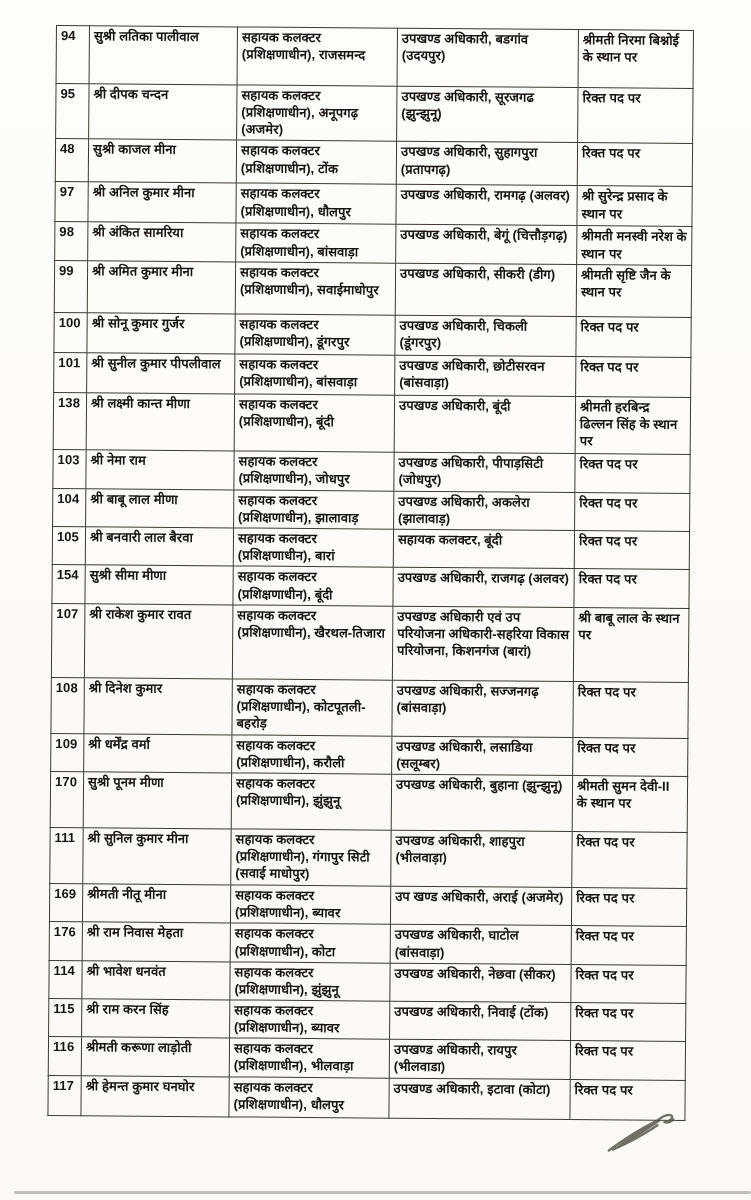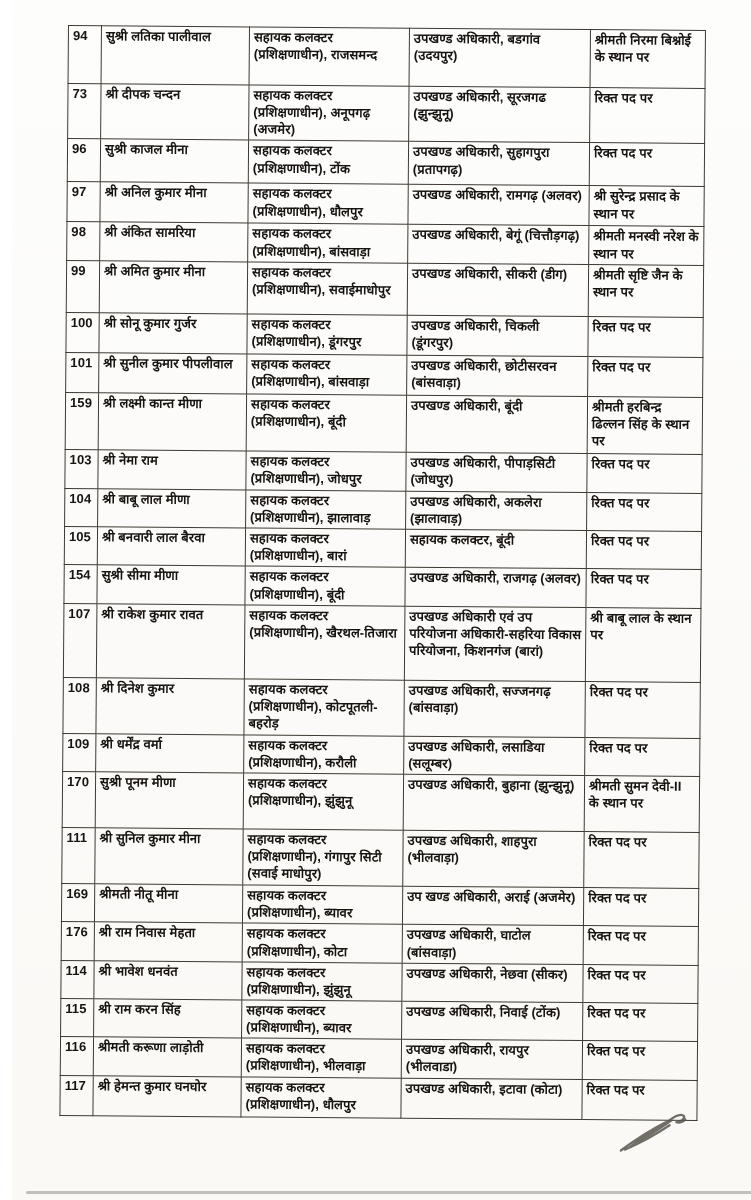--- a/index.html
+++ b/index.html
@@ -4,21 +4,20 @@
 <style>
   html,body{margin:0;padding:0;}
   body{
     width:751px;height:1200px;position:relative;overflow:hidden;
     background:#ffffff;
     font-family:"Liberation Sans","DejaVu Sans",sans-serif;
   }
   .page{
     position:absolute;inset:0;
     background:linear-gradient(180deg,#fdfdfc 0%,#fbfaf8 60%,#faf9f6 100%);
-    margin-left:12px;
   }
   .table-wrap{
     position:absolute;left:56px;top:25px;width:637px;
     transform:rotate(0.45deg);transform-origin:0 0;
   }
   table.order-table{
     border-collapse:collapse;table-layout:fixed;width:637px;
   }
   table.order-table td{
     border:1.4px solid #3f3a33;
@@ -59,29 +58,29 @@
       <tbody>
   <tr style="height: 58px;">
     <td class="c-no">94</td>
     <td class="c-name">सुश्री लतिका पालीवाल</td>
     <td class="c-cur">सहायक कलक्टर (प्रशिक्षणाधीन), राजसमन्द</td>
     <td class="c-new">उपखण्ड अधिकारी, बडगांव (उदयपुर)</td>
     <td class="c-rem">श्रीमती निरमा बिश्नोई के स्थान पर</td>
   </tr>
 
   <tr style="height: 55px;">
-    <td class="c-no">73</td>
+    <td class="c-no">95</td>
     <td class="c-name">श्री दीपक चन्दन</td>
     <td class="c-cur">सहायक कलक्टर (प्रशिक्षणाधीन), अनूपगढ़ (अजमेर)</td>
     <td class="c-new">उपखण्ड अधिकारी, सूरजगढ (झुन्झुनू)</td>
     <td class="c-rem">रिक्त पद पर</td>
   </tr>
 
   <tr style="height: 43px;">
-    <td class="c-no">96</td>
+    <td class="c-no">48</td>
     <td class="c-name">सुश्री काजल मीना</td>
     <td class="c-cur">सहायक कलक्टर (प्रशिक्षणाधीन), टोंक</td>
     <td class="c-new">उपखण्ड अधिकारी, सुहागपुरा (प्रतापगढ़)</td>
     <td class="c-rem">रिक्त पद पर</td>
   </tr>
 
   <tr style="height: 40px;">
     <td class="c-no">97</td>
     <td class="c-name">श्री अनिल कुमार मीना</td>
     <td class="c-cur">सहायक कलक्टर (प्रशिक्षणाधीन), धौलपुर</td>
@@ -115,21 +114,21 @@
 
   <tr style="height: 40px;">
     <td class="c-no">101</td>
     <td class="c-name">श्री सुनील कुमार पीपलीवाल</td>
     <td class="c-cur">सहायक कलक्टर (प्रशिक्षणाधीन), बांसवाड़ा</td>
     <td class="c-new">उपखण्ड अधिकारी, छोटीसरवन (बांसवाड़ा)</td>
     <td class="c-rem">रिक्त पद पर</td>
   </tr>
 
   <tr style="height: 57px;">
-    <td class="c-no">159</td>
+    <td class="c-no">138</td>
     <td class="c-name">श्री लक्ष्मी कान्त मीणा</td>
     <td class="c-cur">सहायक कलक्टर (प्रशिक्षणाधीन), बूंदी</td>
     <td class="c-new">उपखण्ड अधिकारी, बूंदी</td>
     <td class="c-rem">श्रीमती हरबिन्द्र ढिल्लन सिंह के स्थान पर</td>
   </tr>
 
   <tr style="height: 39px;">
     <td class="c-no">103</td>
     <td class="c-name">श्री नेमा राम</td>
     <td class="c-cur">सहायक कलक्टर (प्रशिक्षणाधीन), जोधपुर</td>

